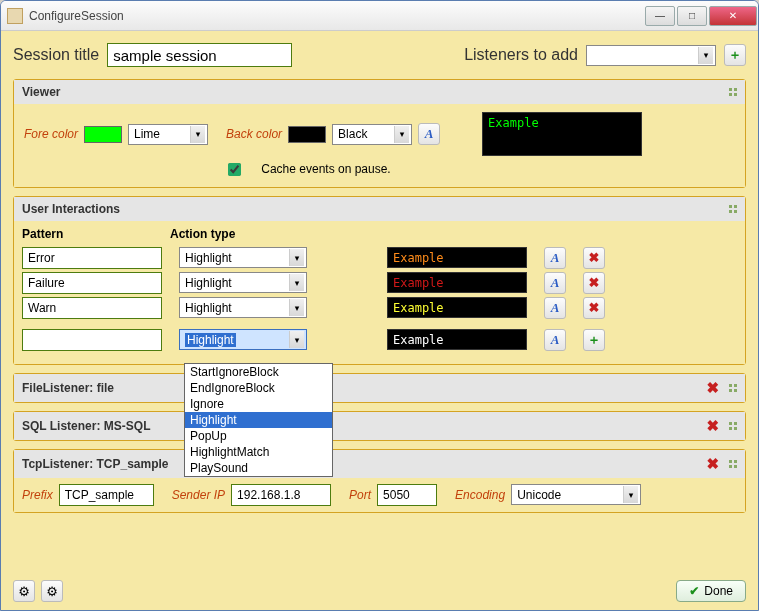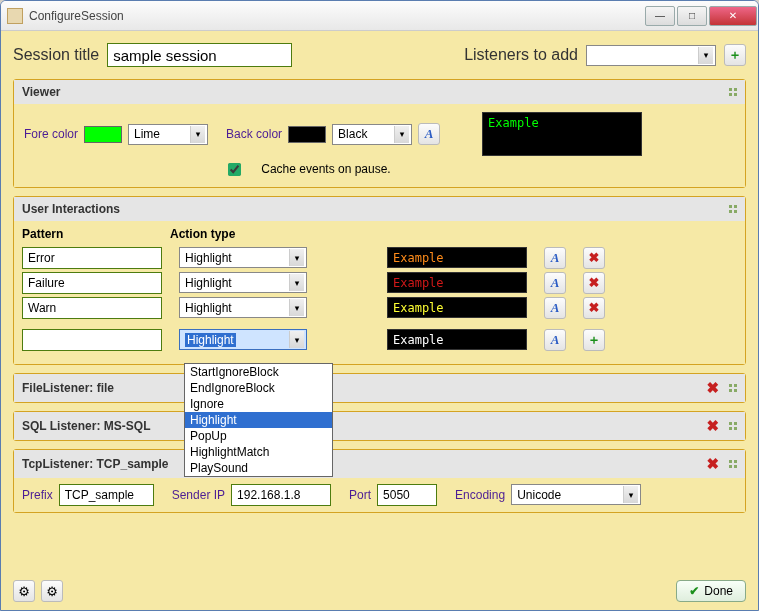--- a/index.html
+++ b/index.html
@@ -20,21 +20,21 @@
 .combo .carrow { width: 15px; height: 17px; background: linear-gradient(#f0f0f0,#d8d8d8); border-left: 1px solid #ccc; display:flex;align-items:center;justify-content:center;font-size:9px; }
 .iconbtn { width: 22px; height: 22px; border: 1px solid #bbb; border-radius: 3px; background: linear-gradient(#fcfcfc,#e4e4e4); display:inline-flex;align-items:center;justify-content:center; font-size:13px; cursor: pointer; }
 .panel { border: 1px solid #d4a322; border-radius: 3px; overflow: visible; }
 .panel-header { background: #e5e5e5; color: #333; font-weight: bold; padding: 5px 8px; display:flex; align-items:center; gap: 6px; }
 .panel-header .grip { margin-left: auto; display:flex; gap:2px; }
 .gripdot { display:inline-grid; grid-template-columns: repeat(2,3px); grid-template-rows: repeat(2,3px); gap:2px; }
 .gripdot i { width:3px; height:3px; background:#8a6; }
 .panel-header .redx { margin-left:auto; color:#c62020; font-weight:bold; font-size:15px; margin-right:4px; }
 .panel-body { background: #f6e9a6; padding: 8px 10px; }
 .viewerrow { display:flex; align-items:center; gap:6px; flex-wrap:wrap; }
-.label { color:#4c1d95; }
+.label { color:#c2410c;font-style:italic; }
 .swatch { width:38px; height:17px; border:1px solid #666; display:inline-block; }
 .blackbox { background:#000; border:1px solid #333; color:#fff; font-family: Consolas, monospace; padding: 3px 5px; }
 .preview-big { width:160px; height:44px; }
 .checkbox { display:inline-flex; align-items:center; gap:20px; margin-top:6px; }
 .checkbox input { accent-color: #2a6; }
 .ui-body { background: #f6e9a6; padding: 6px 8px 10px; position: relative; }
 .ui-headrow { display:flex; gap:8px; font-weight:bold; padding:0 0 3px; }
 .ui-headrow .col1 { width:140px; } .ui-headrow .col2 { width:160px; }
 .ui-row { display:flex; align-items:center; gap:17px; margin: 3px 0; }
 .patinput { width:140px; }

